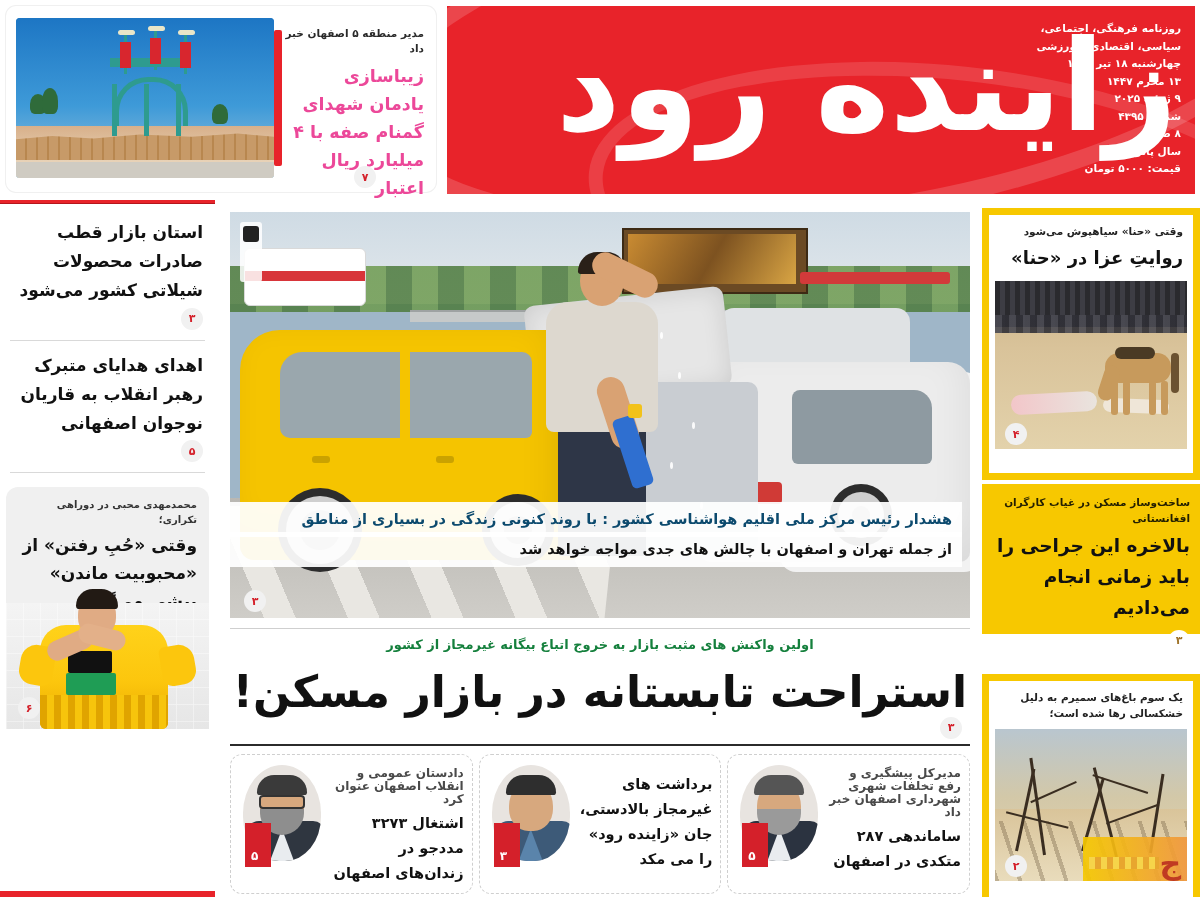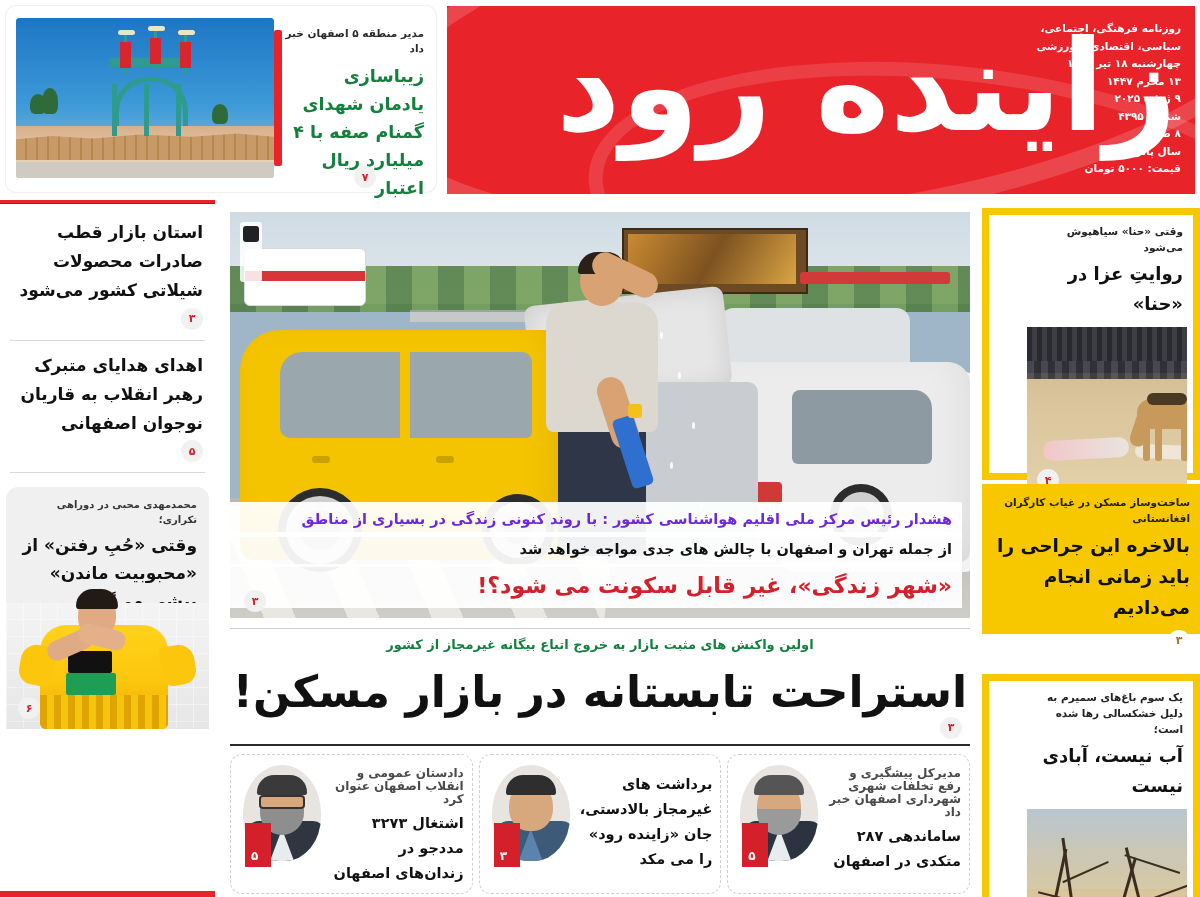--- a/index.html
+++ b/index.html
@@ -63,21 +63,21 @@
   .tl-mon .arch{position:absolute;left:10px;bottom:10px;width:64px;height:44px;border:5px solid #2e9b8f;border-bottom:none;border-radius:34px 34px 0 0;}
   .tl-mon .top{position:absolute;left:6px;top:6px;width:72px;height:9px;background:#2e9b8f;}
   .tl-flag{position:absolute;width:11px;height:26px;background:#d8262e;}
   .tl-pole{position:absolute;width:3px;height:40px;background:#2e9b8f;}
   .tl-cap{position:absolute;width:17px;height:5px;border-radius:3px;background:#e9e6c8;}
   .tl-bush{position:absolute;width:16px;height:20px;border-radius:50% 50% 30% 30%;background:#2f6b3a;}
   .tl-road{position:absolute;left:0;bottom:0;width:100%;height:16px;background:#cfcbc2;}
   .topleft-redbar{position:absolute;left:268px;top:24px;width:8px;height:136px;background:#e8232a;border-radius:2px;}
   .topleft-text{position:absolute;right:12px;top:20px;width:140px;text-align:right;}
   .topleft-kicker{font-size:10.5px;color:#2a2a2a;line-height:15px;margin-bottom:6px;font-weight:600;}
-  .topleft-head{font-size:17.5px;font-weight:700;color:#15803d;line-height:28px;}
+  .topleft-head{font-size:17.5px;font-weight:700;color:#ec4899;line-height:28px;}
   .badge{
     display:inline-flex;align-items:center;justify-content:center;
     width:22px;height:22px;border-radius:50%;
     background:#f1f1f1;color:#d4202a;font-size:11px;font-weight:700;
   }
   .topleft-badge{position:absolute;right:60px;bottom:4px;}
 
   
   .rule-red{position:absolute;left:0;top:200px;width:215px;height:4px;background:#e8232a;}
   .rule-red2{position:absolute;left:0;top:203px;width:215px;height:1px;background:#b5151c;}
@@ -159,21 +159,21 @@
   .p-bottle{position:absolute;left:92px;top:160px;width:22px;height:72px;background:#2f6fd0;border-radius:5px;transform:rotate(-18deg);}
   .p-cap{position:absolute;left:98px;top:148px;width:14px;height:14px;background:#f2c21a;border-radius:3px;}
   .drop{position:absolute;width:3px;height:7px;background:rgba(255,255,255,.9);border-radius:50%;}
   .mp-logo{position:absolute;left:10px;top:10px;width:22px;height:60px;background:rgba(255,255,255,.85);border-radius:3px;}
   .mp-logo-i{position:absolute;left:3px;top:4px;width:16px;height:16px;background:#222;border-radius:3px;}
 
   .capbox{
     position:absolute;right:8px;width:736px;background:rgba(255,255,255,.93);
     padding:4px 10px;text-align:right;box-sizing:border-box;
   }
-  .cap1{top:290px;font-size:14.5px;line-height:27px;font-weight:700;color:#6d28d9;}
+  .cap1{top:290px;font-size:14.5px;line-height:27px;font-weight:700;color:#0c4a6e;}
   .cap2{top:320px;font-size:14.5px;line-height:27px;font-weight:700;color:#111;}
   .cap3{top:352px;font-size:22px;line-height:36px;font-weight:700;color:#d4202a;}
   .mainphoto-badge{position:absolute;left:14px;bottom:6px;}
 
   .center-rule{position:absolute;left:8px;top:420px;width:740px;height:1px;background:#cfcfcf;}
   .lead{position:absolute;left:8px;top:426px;width:740px;text-align:center;}
   .lead-kicker{font-size:13px;color:#15803d;line-height:22px;font-weight:600;}
   .lead-head{font-size:44px;font-weight:700;color:#111;line-height:64px;letter-spacing:-1px;margin-top:4px;}
   .lead-badge{position:absolute;right:16px;top:508px;}
   .center-rule2{position:absolute;left:8px;top:536px;width:740px;height:2px;background:#2b2b2b;}
@@ -189,21 +189,21 @@
   .b3-hair{position:absolute;left:50%;top:10px;transform:translateX(-50%);width:50px;height:20px;background:#3a3a3a;border-radius:24px 24px 4px 4px;}
   .b3-beard{position:absolute;left:50%;top:44px;transform:translateX(-50%);width:44px;height:26px;background:#8e8e8e;border-radius:0 0 22px 22px;}
   .b3-suit{position:absolute;left:4px;bottom:0;width:78px;height:40px;background:#2f3640;border-radius:12px 12px 0 0;}
   .b3-shirt{position:absolute;left:50%;bottom:0;transform:translateX(-50%);width:24px;height:32px;background:#e9ecef;clip-path:polygon(50% 0,100% 100%,0 100%);}
   .b3-glasses{position:absolute;left:50%;top:30px;transform:translateX(-50%);width:42px;height:10px;border:2px solid #333;border-radius:4px;}
   .b3-redtab{position:absolute;left:6px;bottom:6px;width:26px;height:44px;background:#d4202a;}
   .b3badge{position:absolute;left:12px;bottom:10px;color:#fff;font-size:12px;font-weight:700;z-index:4;}
 
   
   .rightcol{position:absolute;left:982px;top:208px;width:218px;height:689px;}
-  .rc-box{position:relative;box-sizing:border-box;padding-left:32px;}
+  .rc-box{position:relative;box-sizing:border-box;}
   .rc-yellow-frame{border:7px solid #f7c800;background:#fff;}
   .rc1{height:272px;margin-bottom:4px;}
   .rc-text{padding:8px 10px 4px 10px;text-align:right;}
   .rc-kicker{font-size:10.5px;color:#222;line-height:16px;font-weight:600;}
   .rc-head{font-size:18px;font-weight:700;color:#111;line-height:30px;margin-top:4px;}
   .rc-photo{position:relative;margin:4px 6px 6px 6px;height:168px;overflow:hidden;background:#d8c49a;}
   .horse-sky{position:absolute;inset:0;background:linear-gradient(180deg,#cbb389 0%,#d9c39a 40%,#e3d2ab 100%);}
   .crowd{position:absolute;left:0;top:0;width:100%;height:46px;background:repeating-linear-gradient(90deg,#2a2a2e 0 5px,#3d3d44 5px 10px);}
   .crowd2{position:absolute;left:0;top:34px;width:100%;height:18px;background:repeating-linear-gradient(90deg,#4a4a52 0 7px,#2f2f36 7px 14px);opacity:.9;}
   .horse{position:absolute;left:104px;top:58px;width:78px;height:78px;}
@@ -396,21 +396,20 @@
       <div class="drop" style="left:448px;top:160px;"></div>
       <div class="drop" style="left:462px;top:210px;"></div>
       <div class="drop" style="left:440px;top:250px;"></div>
       <div class="drop" style="left:470px;top:290px;"></div>
       <div class="mp-logo">
           <div class="mp-logo-i"></div>
         </div>
 
       <div class="capbox cap1">هشدار رئیس مرکز ملی اقلیم هواشناسی کشور : با روند کنونی زندگی در بسیاری از مناطق</div>
       <div class="capbox cap2">از جمله تهران و اصفهان با چالش های جدی مواجه خواهد شد</div>
-      <div class="capbox cap3">«شهر زندگی»، غیر قابل سکونت می شود؟!</div>
       <div class="mainphoto-badge">
         <span class="badge">۳</span>
       </div>
     </div>
 
     <div class="center-rule"></div>
 
     <div class="lead">
       <div class="lead-kicker">اولین واکنش های مثبت بازار به خروج اتباع بیگانه غیرمجاز از کشور</div>
       <div class="lead-head">استراحت تابستانه در بازار مسکن!</div>
@@ -512,21 +511,20 @@
       <div class="rc-kicker">ساخت‌وساز مسکن در غیاب کارگران افغانستانی</div>
       <div class="rc-head">بالاخره این جراحی را باید زمانی انجام می‌دادیم</div>
       <div style="margin-top:6px;">
         <span class="badge">۳</span>
       </div>
     </div>
 
     <div class="rc-box rc-yellow-frame rc3">
       <div class="rc-text">
         <div class="rc-kicker">یک سوم باغ‌های سمیرم به دلیل خشکسالی رها شده است؛</div>
-        <div class="rc-head">آب نیست، آبادی نیست</div>
       </div>
       <div class="dry-photo">
         <div class="dry-sky"></div>
         <div class="dry-ground"></div>
         <div class="branch" style="left:20px;bottom:30px;width:3px;height:84px;transform:rotate(12deg);"></div>
         <div class="branch" style="left:48px;bottom:26px;width:3px;height:98px;transform:rotate(-8deg);"></div>
         <div class="branch" style="left:86px;bottom:30px;width:3px;height:76px;transform:rotate(16deg);"></div>
         <div class="branch" style="left:120px;bottom:24px;width:3px;height:92px;transform:rotate(-14deg);"></div>
         <div class="branch" style="left:154px;bottom:28px;width:3px;height:80px;transform:rotate(9deg);"></div>
         <div class="branch" style="left:34px;bottom:88px;width:50px;height:2px;transform:rotate(-24deg);"></div>

